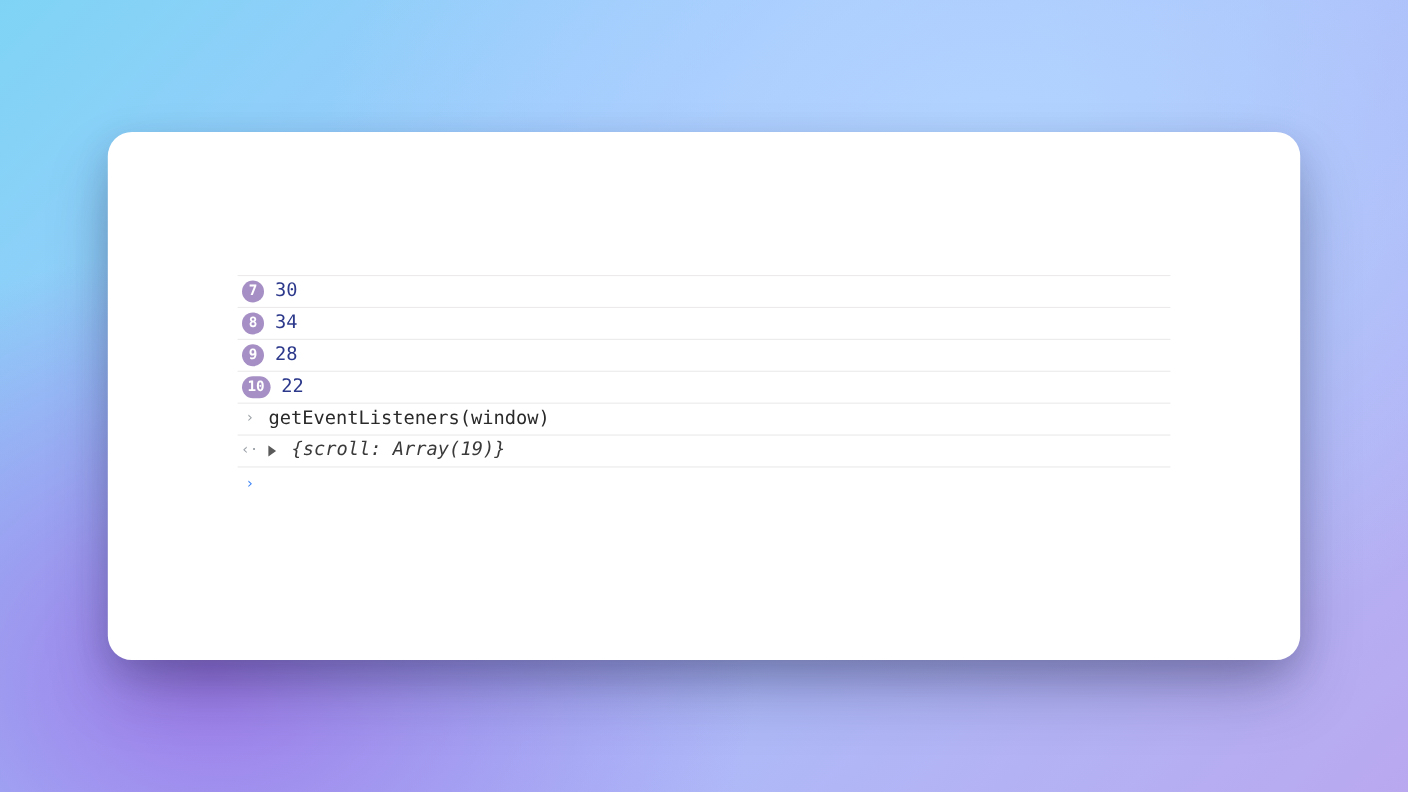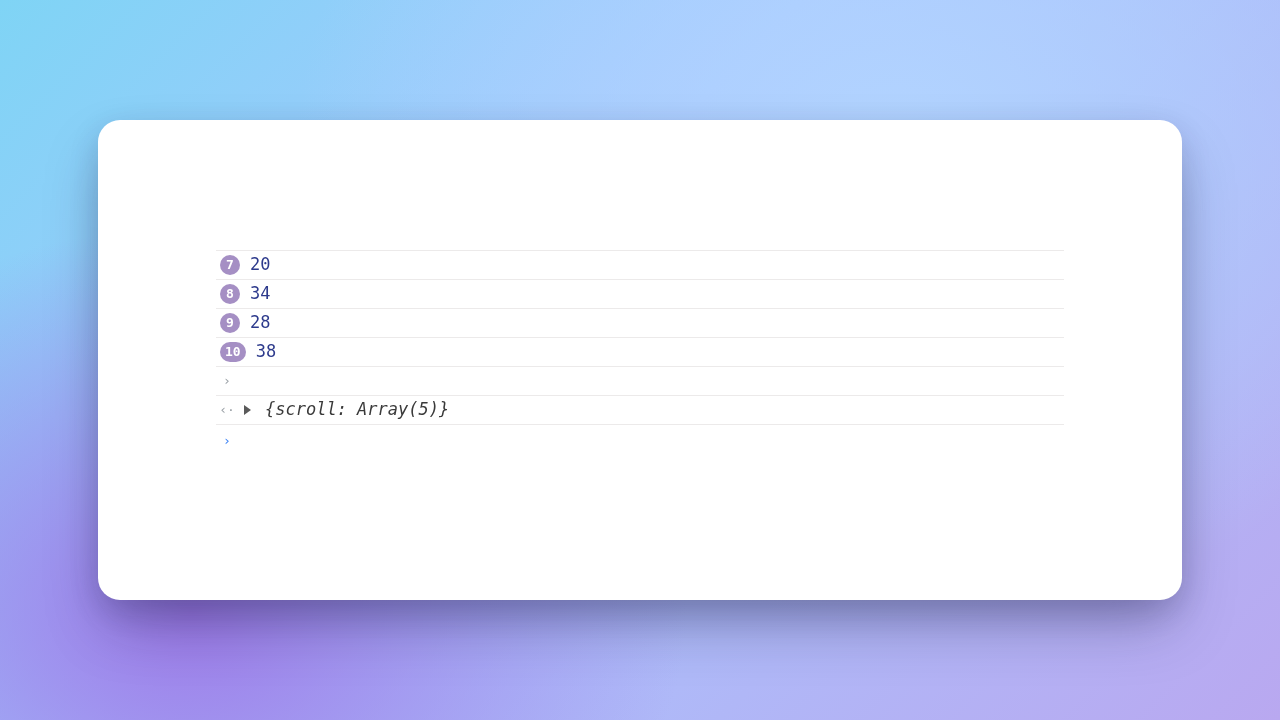--- a/index.html
+++ b/index.html
@@ -77,43 +77,44 @@
   .row.prompt { padding-top: 6px; }
 </style>
 </head>
 <body>
 
 <div class="card">
   <div class="console">
 
     <div class="row">
       <span class="badge">7</span>
-      <span class="value">20</span>
+      <span class="value">30</span>
     </div>
     <div class="row">
       <span class="badge">8</span>
       <span class="value">34</span>
     </div>
     <div class="row">
       <span class="badge">9</span>
       <span class="value">28</span>
     </div>
     <div class="row">
       <span class="badge">10</span>
-      <span class="value">38</span>
+      <span class="value">22</span>
     </div>
 
     <div class="row">
       <span class="gutter-icon">›</span>
+      <span class="cmd">getEventListeners(window)</span>
     </div>
 
     <div class="row">
       <span class="gutter-icon">‹·</span>
       <span class="caret-right"></span>
-      <span class="obj">{scroll: Array(5)}</span>
+      <span class="obj">{scroll: Array(19)}</span>
     </div>
 
     <div class="row prompt no-border">
       <span class="gutter-icon blue">›</span>
       <span></span>
     </div>
 
   </div>
 </div>
 

